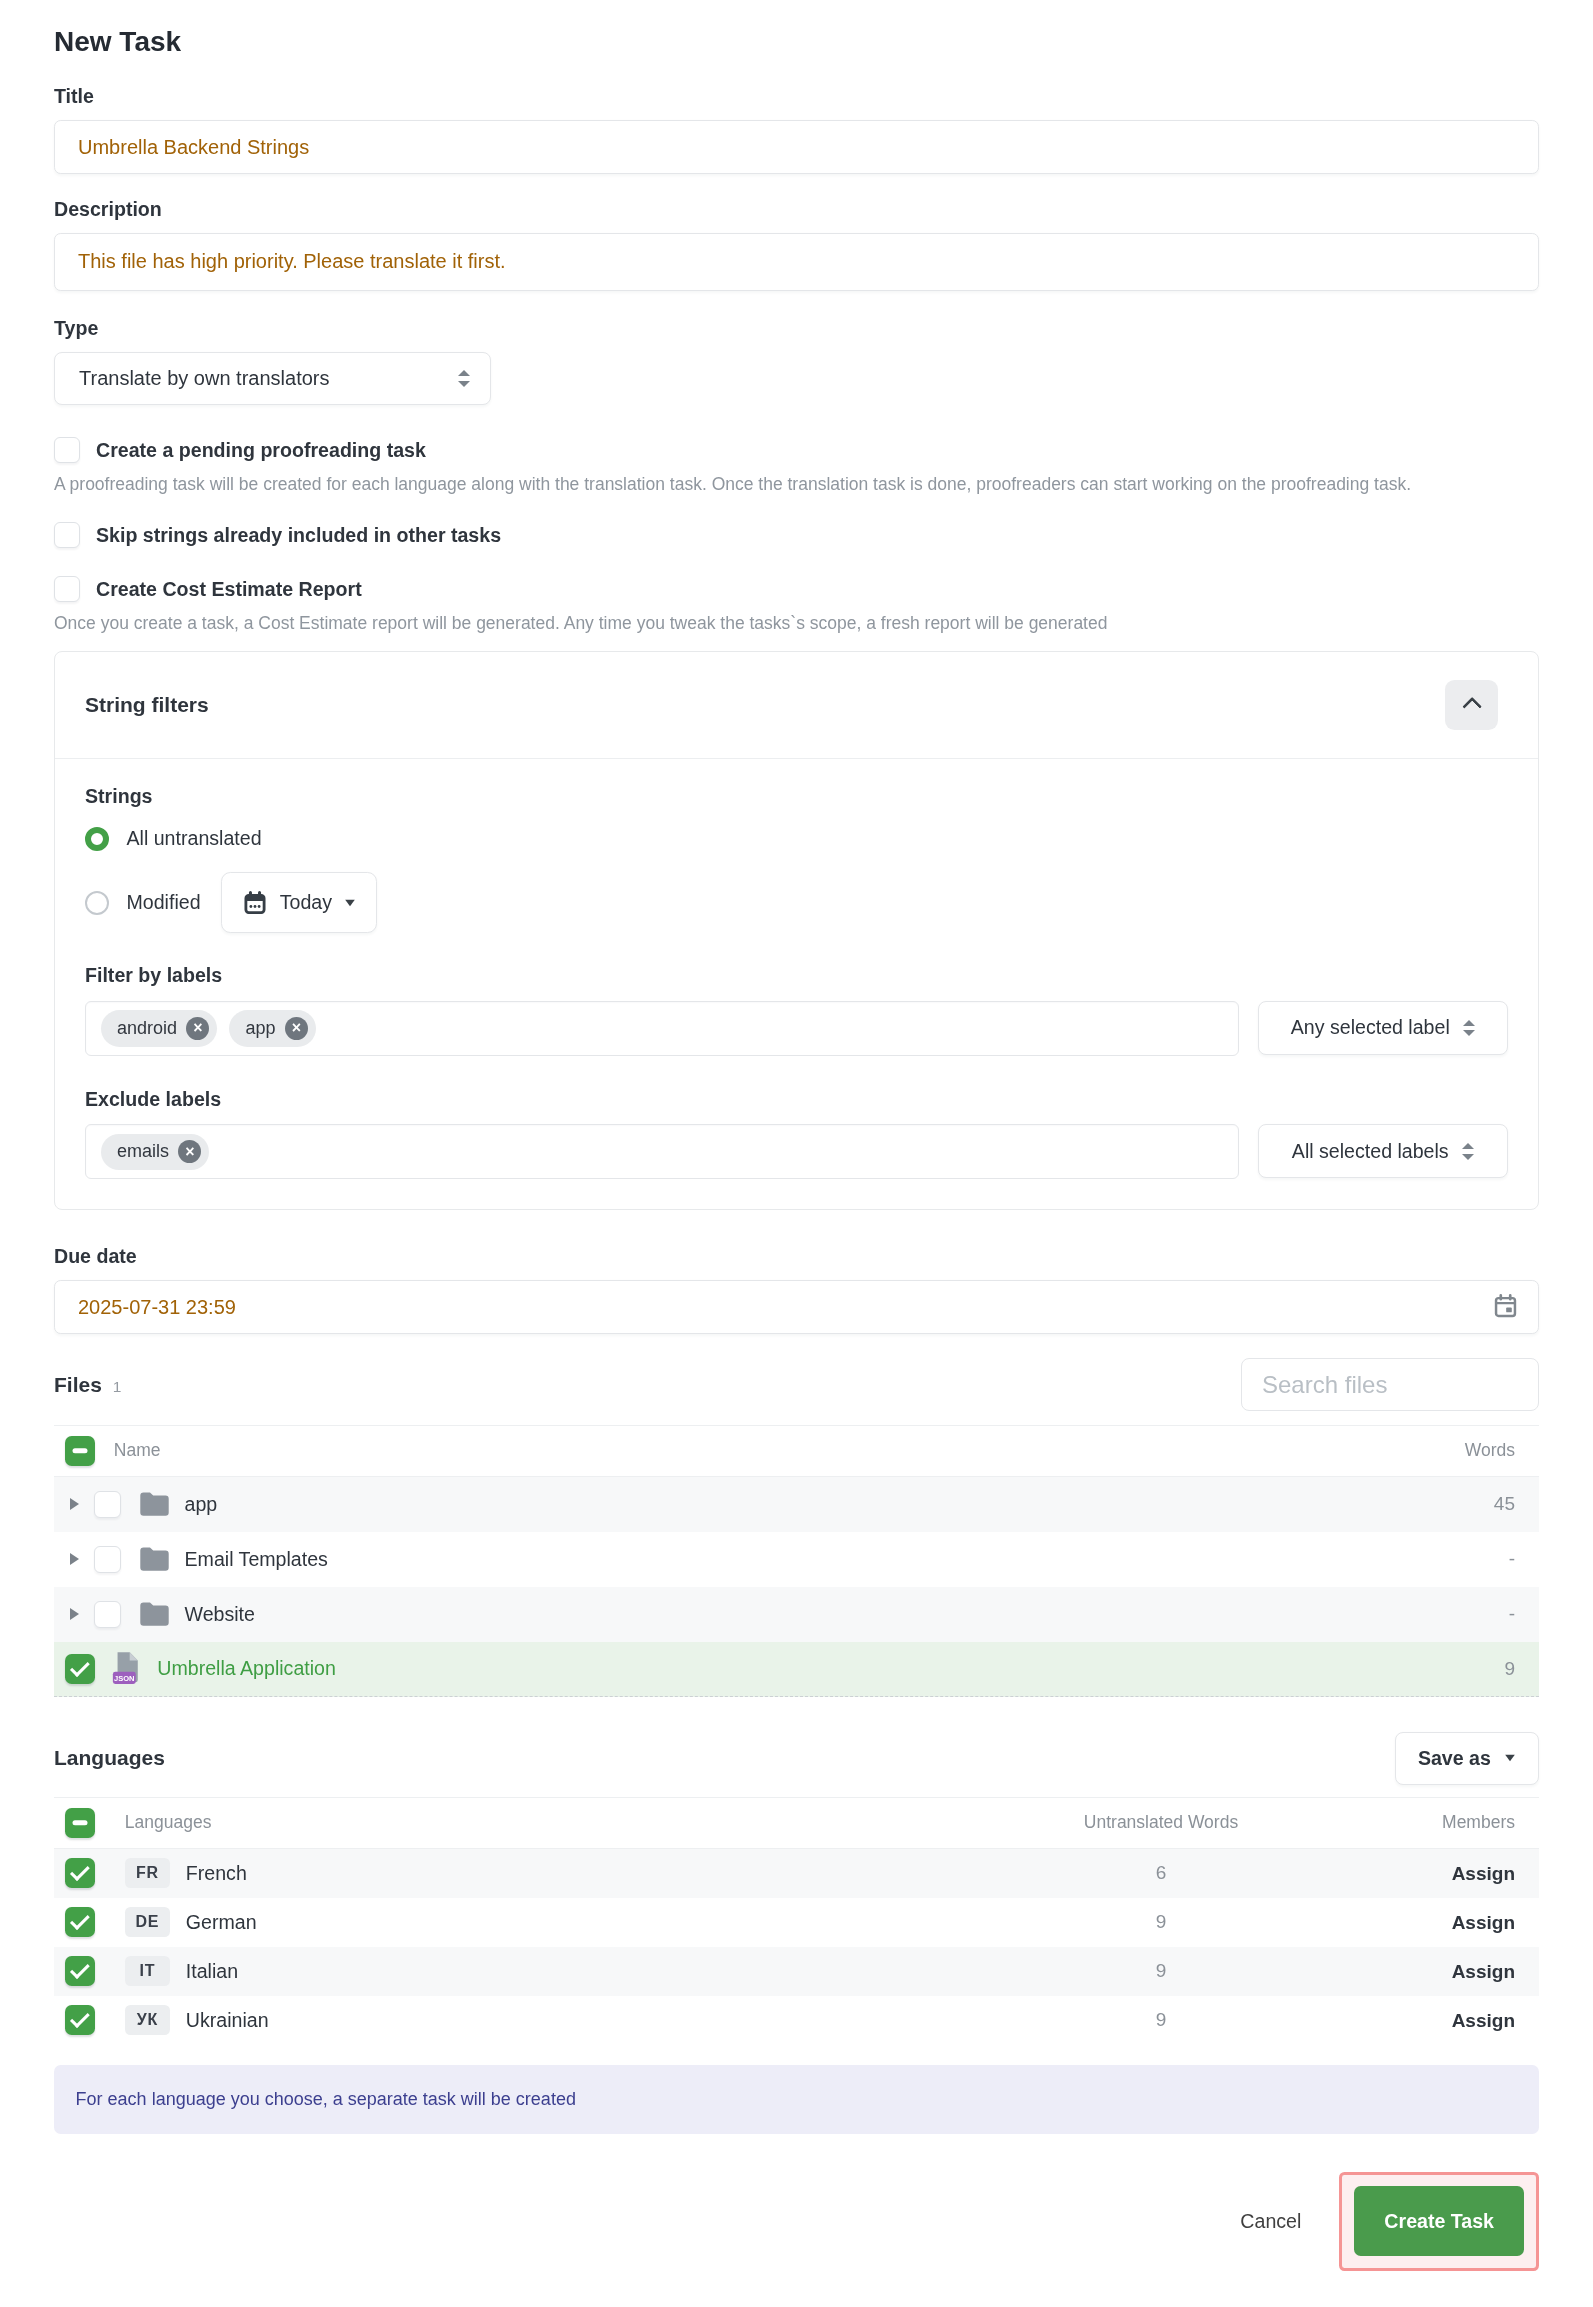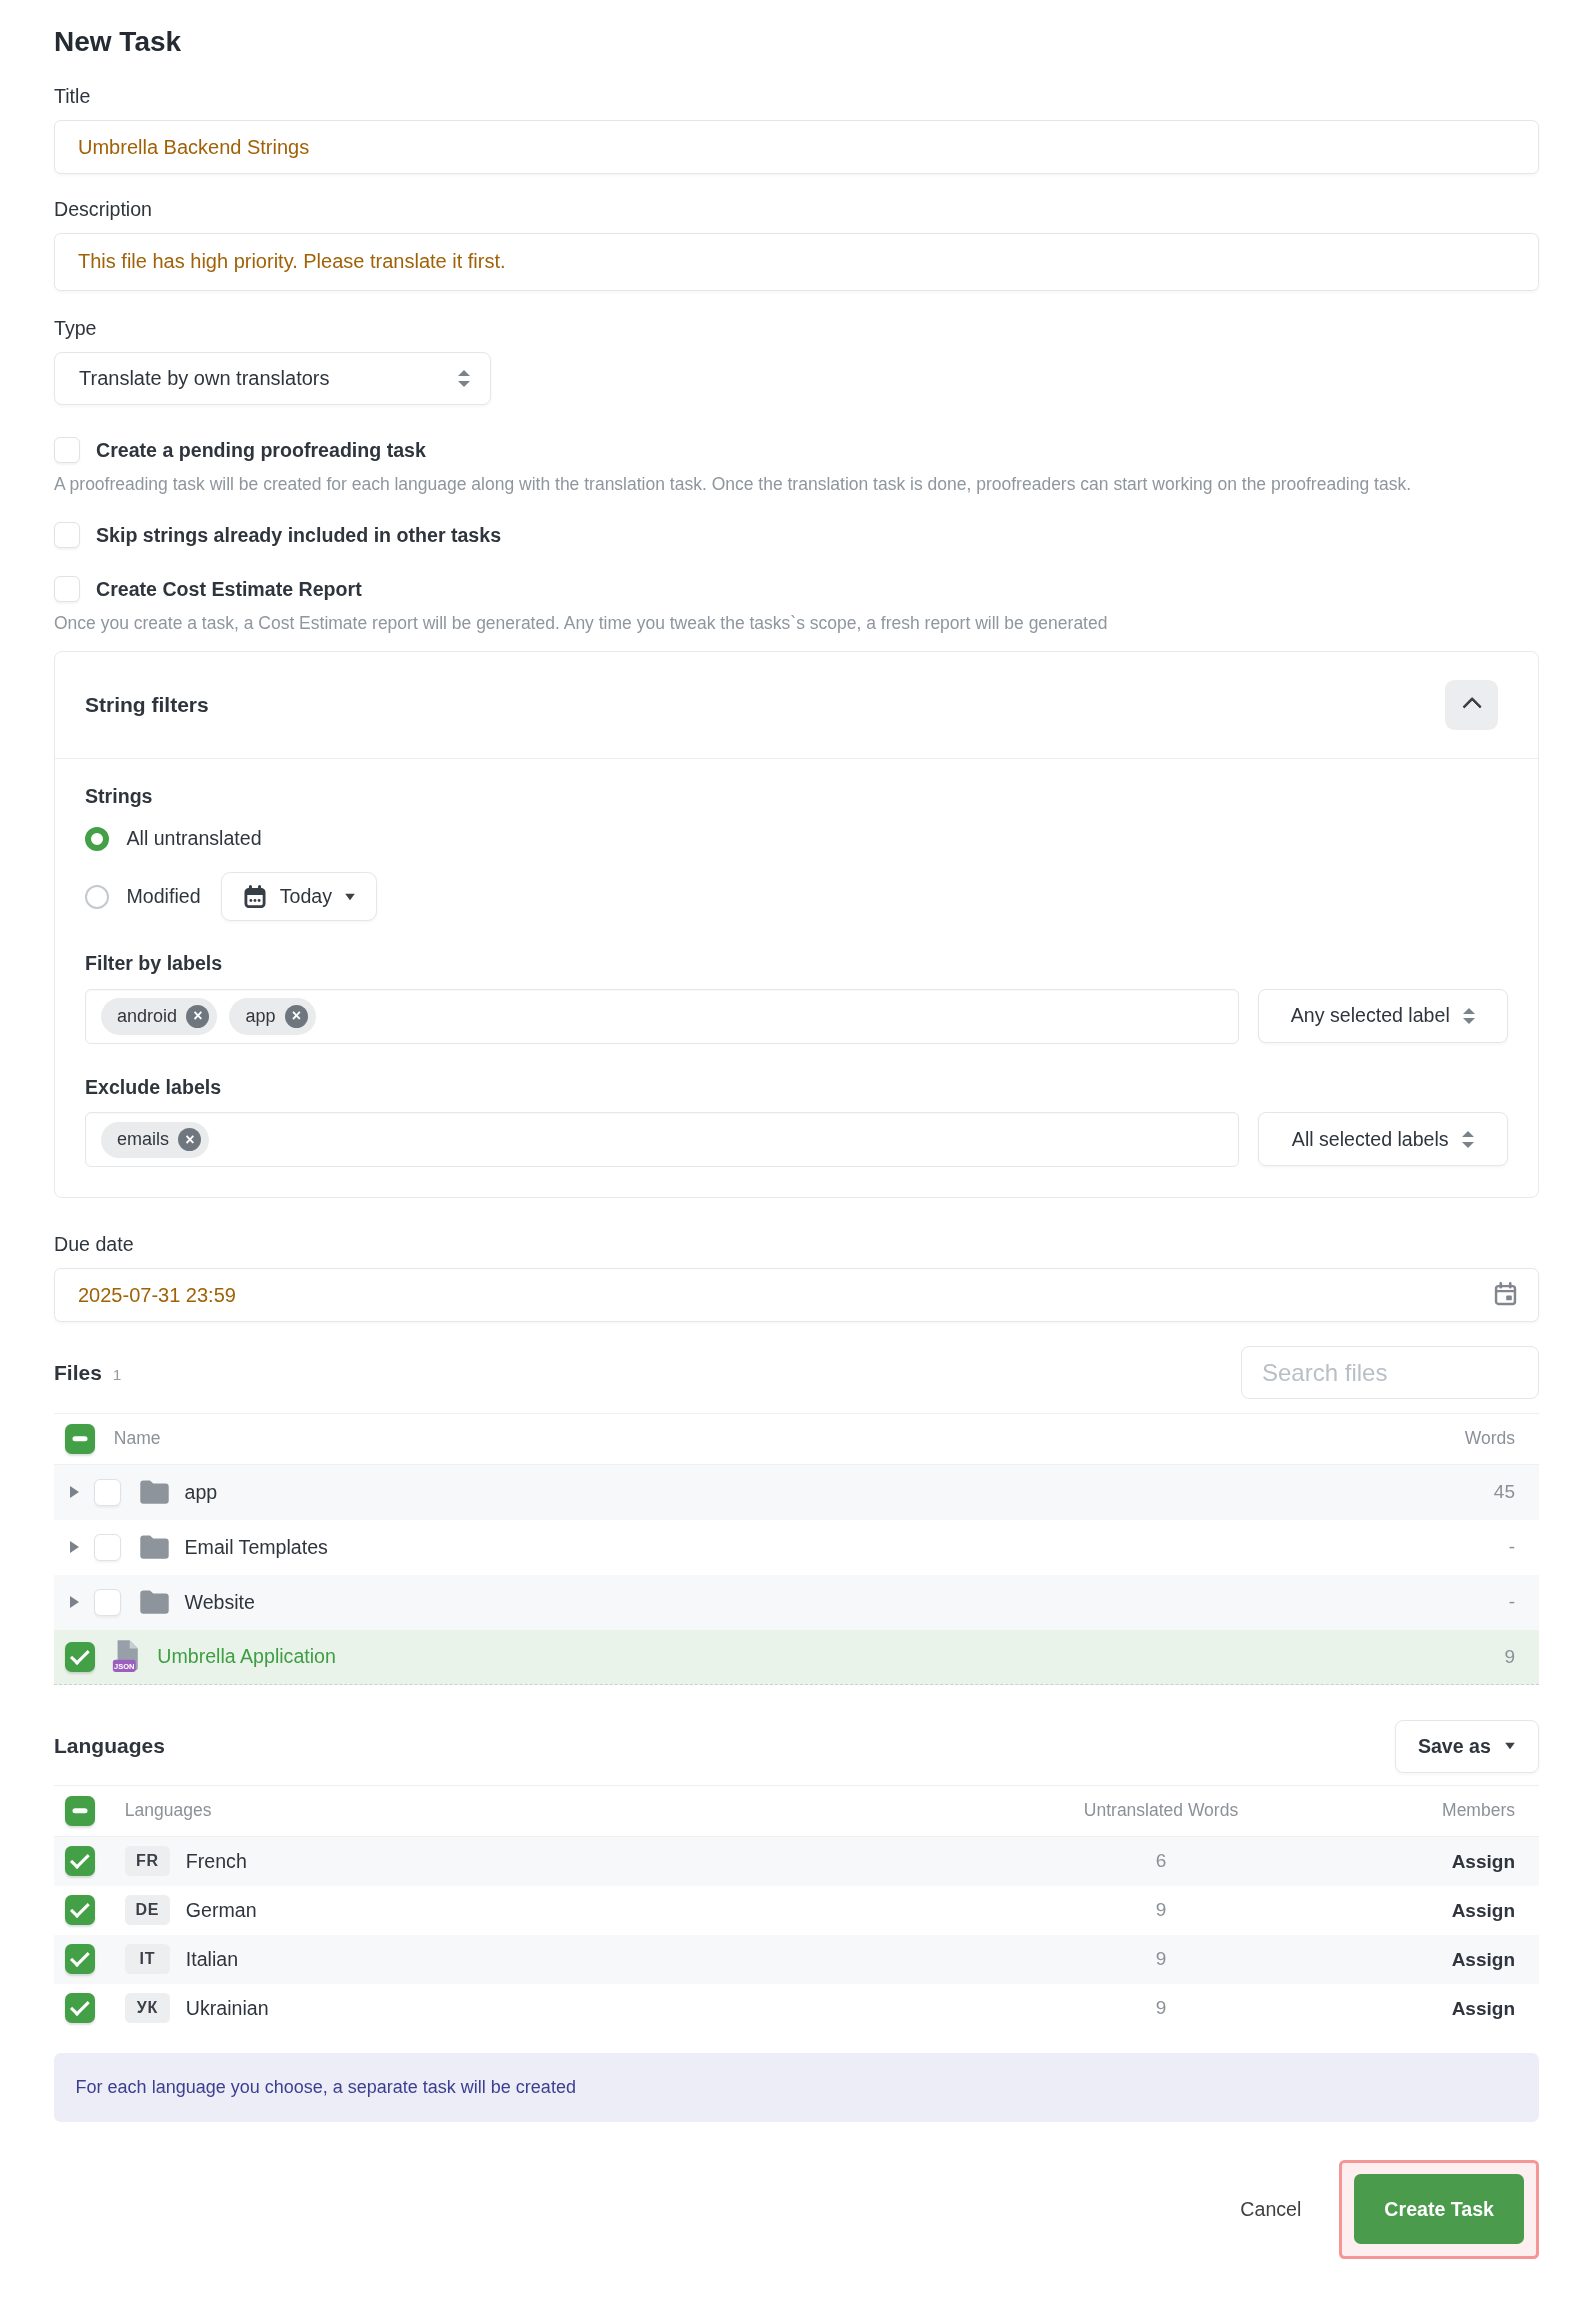--- a/index.html
+++ b/index.html
@@ -6,21 +6,21 @@
   html, body { margin: 0; padding: 0; background: #fff; }
   body {
     width: 1593px;
     font-family: "Liberation Sans", "DejaVu Sans", sans-serif;
     color: #2f353d;
   }
   .container { width: 1593px; padding: 26px 54px 27px 54px; }
 
   
   .page-title { font-size: 28px; font-weight: 700; color: #252b33; margin: 0 0 27px 0; }
-  .field-label { font-size: 19.6px; font-weight: 400; color: #2f353d; margin-bottom: 12px; line-height: 23px; }
+  .field-label { font-size: 19.6px; font-weight: 700; color: #2f353d; margin-bottom: 12px; line-height: 23px; }
   .help-text { font-size: 17.5px; color: #8f969e; line-height: 21.6px; margin-top: 10.8px; }
 
   
   .text-input, .text-area {
     width: 100%; border: 1.3px solid #e4e6e9; border-radius: 6.7px;
     font-size: 20px; color: #a16207; background: #fff;
     box-shadow: 0 1.3px 2.7px rgba(30,40,50,0.04);
     font-family: "Liberation Sans", sans-serif; outline: none;
   }
   .text-input { height: 54px; padding: 0 23px; }
@@ -63,21 +63,21 @@
 
   
   .panel { border: 1.3px solid #e7e9eb; border-radius: 8px; margin-top: 16px; margin-bottom: 35px; }
   .panel-header { display: flex; align-items: center; justify-content: space-between; padding: 28px 40px 28px 30px; }
   .panel-title { font-size: 21px; font-weight: 600; }
   .collapse-btn { width: 53px; height: 50px; border-radius: 9.4px; background: #ecedef; border: none; display: flex; align-items: center; justify-content: center; cursor: pointer; }
   .chevron-up { display: block; width: 13.5px; height: 13.5px; border-top: 3.4px solid #3a4147; border-right: 3.4px solid #3a4147; transform: rotate(-45deg) translate(-1.3px, 1.3px); border-radius: 1.3px; }
   .panel-body { border-top: 1.3px solid #eceef0; padding: 26px 30px 30px 30px; }
   .group-label { font-size: 19.6px; font-weight: 600; }
 
-  .today-btn { display: inline-flex; align-items: center; gap: 12px; height: 49px; padding: 0 20px; border: 1.3px solid #e4e6e9; border-radius: 9.4px; background: #fff; font-size: 19.6px; color: #2f353d; box-shadow: 0 1.3px 2.7px rgba(30,40,50,0.04); cursor: pointer; margin-left: 19px; }
+  .today-btn { display: inline-flex; align-items: center; gap: 12px; height: 61px; padding: 0 20px; border: 1.3px solid #e4e6e9; border-radius: 9.4px; background: #fff; font-size: 19.6px; color: #2f353d; box-shadow: 0 1.3px 2.7px rgba(30,40,50,0.04); cursor: pointer; margin-left: 19px; }
 
   .labels-row { display: flex; gap: 19px; align-items: stretch; }
   .chips-input { flex: 1; min-height: 55px; border: 1.3px solid #e4e6e9; border-radius: 6px; background: #fff; display: flex; align-items: center; gap: 12px; padding: 6.7px 15px; box-shadow: inset 0 0.7px 1.3px rgba(30,40,50,0.03); }
   .chip { display: inline-flex; align-items: center; gap: 9.4px; background: #e9ebed; border-radius: 674px; padding: 6.7px 8px 6.7px 16px; font-size: 18px; color: #32373f; }
   .chip-x { width: 23px; height: 23px; background: #6f767e; color: #fff; border-radius: 50%; display: flex; align-items: center; justify-content: center; font-size: 16px; font-weight: 700; cursor: pointer; line-height: 1; }
 
   
   .due-wrap { position: relative; margin-bottom: 24px; }
   .due-input { padding-right: 67px; }
   .cal-icon-abs { position: absolute; right: 20px; top: 50%; transform: translateY(-50%); }

